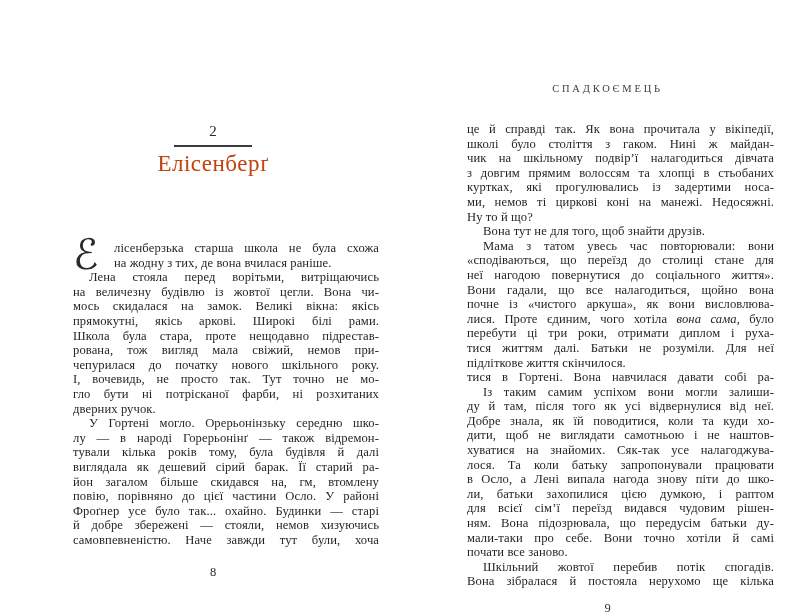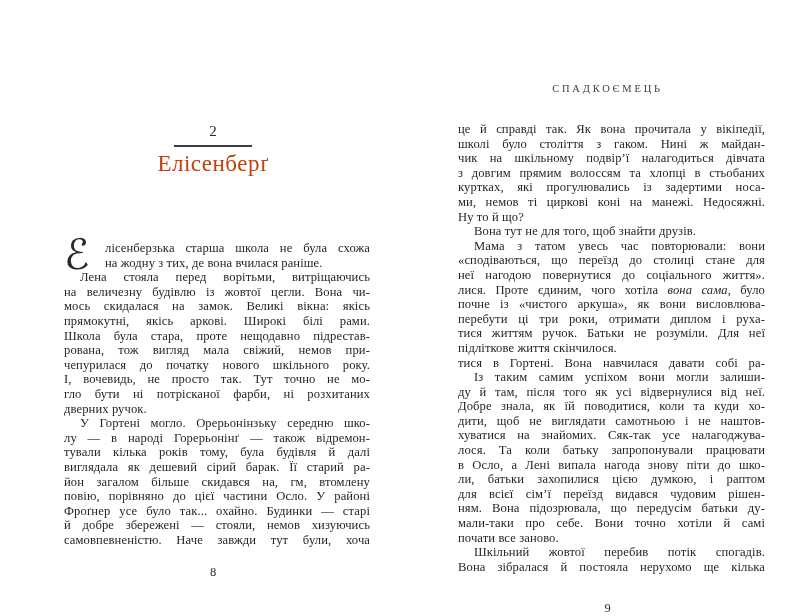--- a/index.html
+++ b/index.html
@@ -32,21 +32,21 @@
   }
 
   
   .running-header {
     position:absolute; top:47px; left:0; width:100%;
     text-align:center; font-size:10.5px; letter-spacing:2.8px;
     color:#3d3d3d;
   }
 
   
-  .body-block { position:absolute; left:4px; width:100%; }
+  .body-block { position:absolute; left:13px; width:100%; }
   .body-block.left-body  { top:241px; }
   .body-block.right-body { top:86px; }
 
   .line {
     height:14.6px; line-height:14.6px;
     font-size:12.6px; letter-spacing:0.1px;
     text-align:justify; text-align-last:justify;
     white-space:normal;
   }
   .line.nj  { text-align-last:left; }
@@ -111,24 +111,25 @@
         <div class="line"><span>школі було століття з гаком. Нині ж майдан-</span></div>
         <div class="line"><span>чик на шкільному подвір’ї налагодиться дівчата</span></div>
         <div class="line"><span>з довгим прямим волоссям та хлопці в стьобаних</span></div>
         <div class="line"><span>куртках, які прогулювались із задертими носа-</span></div>
         <div class="line"><span>ми, немов ті циркові коні на манежі. Недосяжні.</span></div>
         <div class="line nj"><span>Ну то й що?</span></div>
         <div class="line nj ind"><span>Вона тут не для того, щоб знайти друзів.</span></div>
         <div class="line ind"><span>Мама з татом увесь час повторювали: вони</span></div>
         <div class="line"><span>«сподіваються, що переїзд до столиці стане для</span></div>
         <div class="line"><span>неї нагодою повернутися до соціального життя».</span></div>
+        <div class="line"><span>Вони гадали, що все налагодиться, щойно вона</span></div>
+        <div class="line"><span>почне із «чистого аркуша», як вони висловлюва-</span></div>
         <div class="line"><span>лися. Проте єдиним, чого хотіла </span><span class="it">вона сама</span><span>, було</span></div>
-        <div class="line"><span>почне із «чистого аркуша», як вони висловлюва-</span></div>
         <div class="line"><span>перебути ці три роки, отримати диплом і руха-</span></div>
-        <div class="line"><span>тися життям ручок. Батьки не розуміли. Для неї</span></div>
+        <div class="line"><span>тися життям далі. Батьки не розуміли. Для неї</span></div>
         <div class="line nj"><span>підліткове життя скінчилося.</span></div>
         <div class="line"><span>тися в Гортені. Вона навчилася давати собі ра-</span></div>
         <div class="line ind"><span>Із таким самим успіхом вони могли залиши-</span></div>
         <div class="line"><span>ду й там, після того як усі відвернулися від неї.</span></div>
         <div class="line"><span>Добре знала, як їй поводитися, коли та куди хо-</span></div>
         <div class="line"><span>дити, щоб не виглядати самотньою і не наштов-</span></div>
         <div class="line"><span>хуватися на знайомих. Сяк-так усе налагоджува-</span></div>
         <div class="line"><span>лося. Та коли батьку запропонували працювати</span></div>
         <div class="line"><span>в Осло, а Лені випала нагода знову піти до шко-</span></div>
         <div class="line"><span>ли, батьки захопилися цією думкою, і раптом</span></div>

